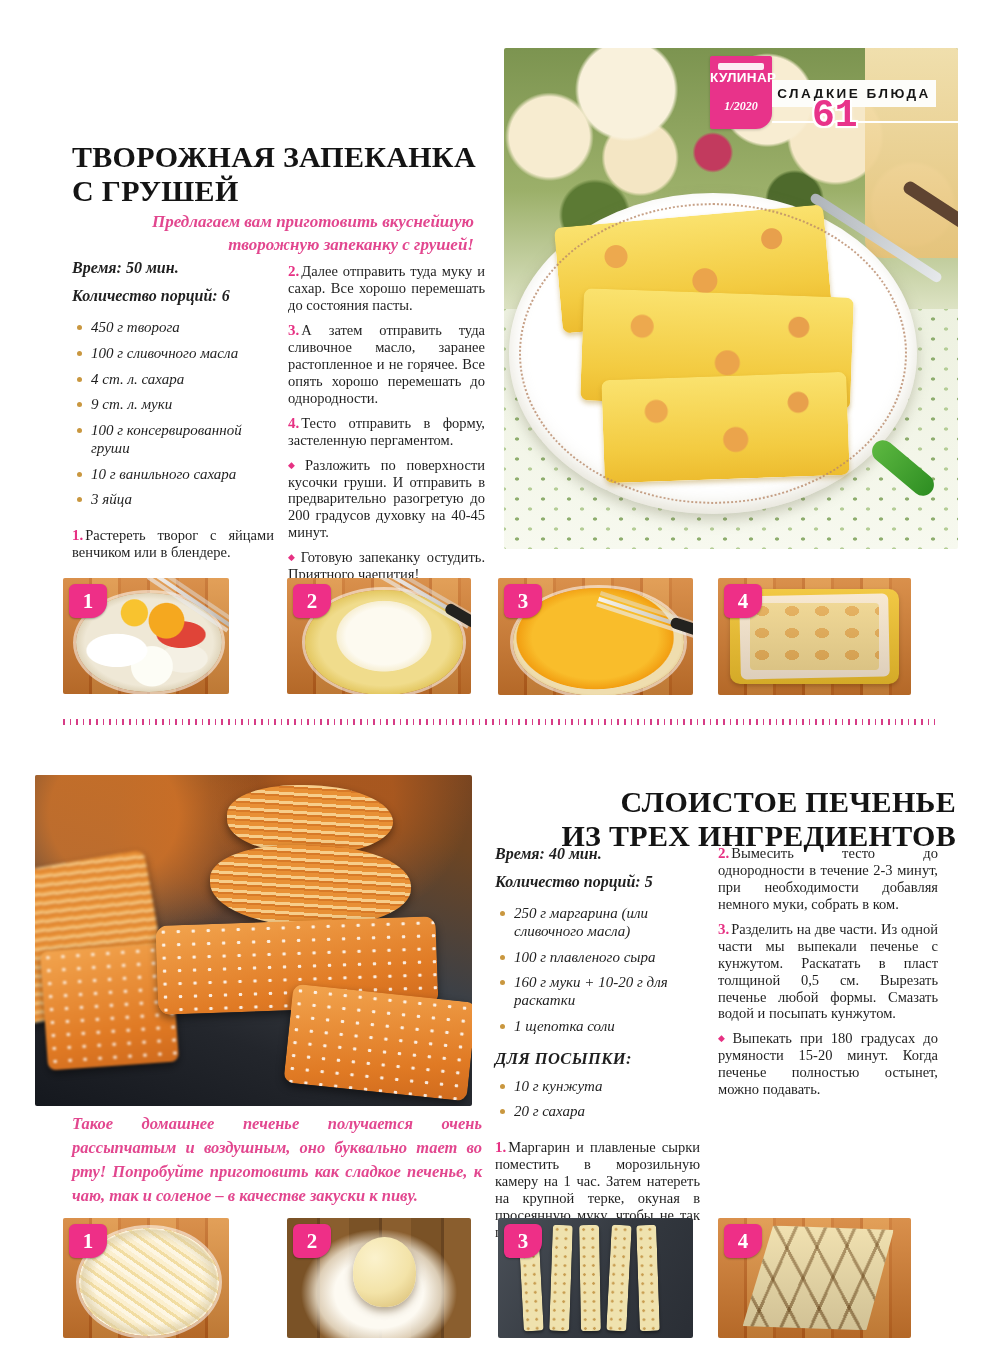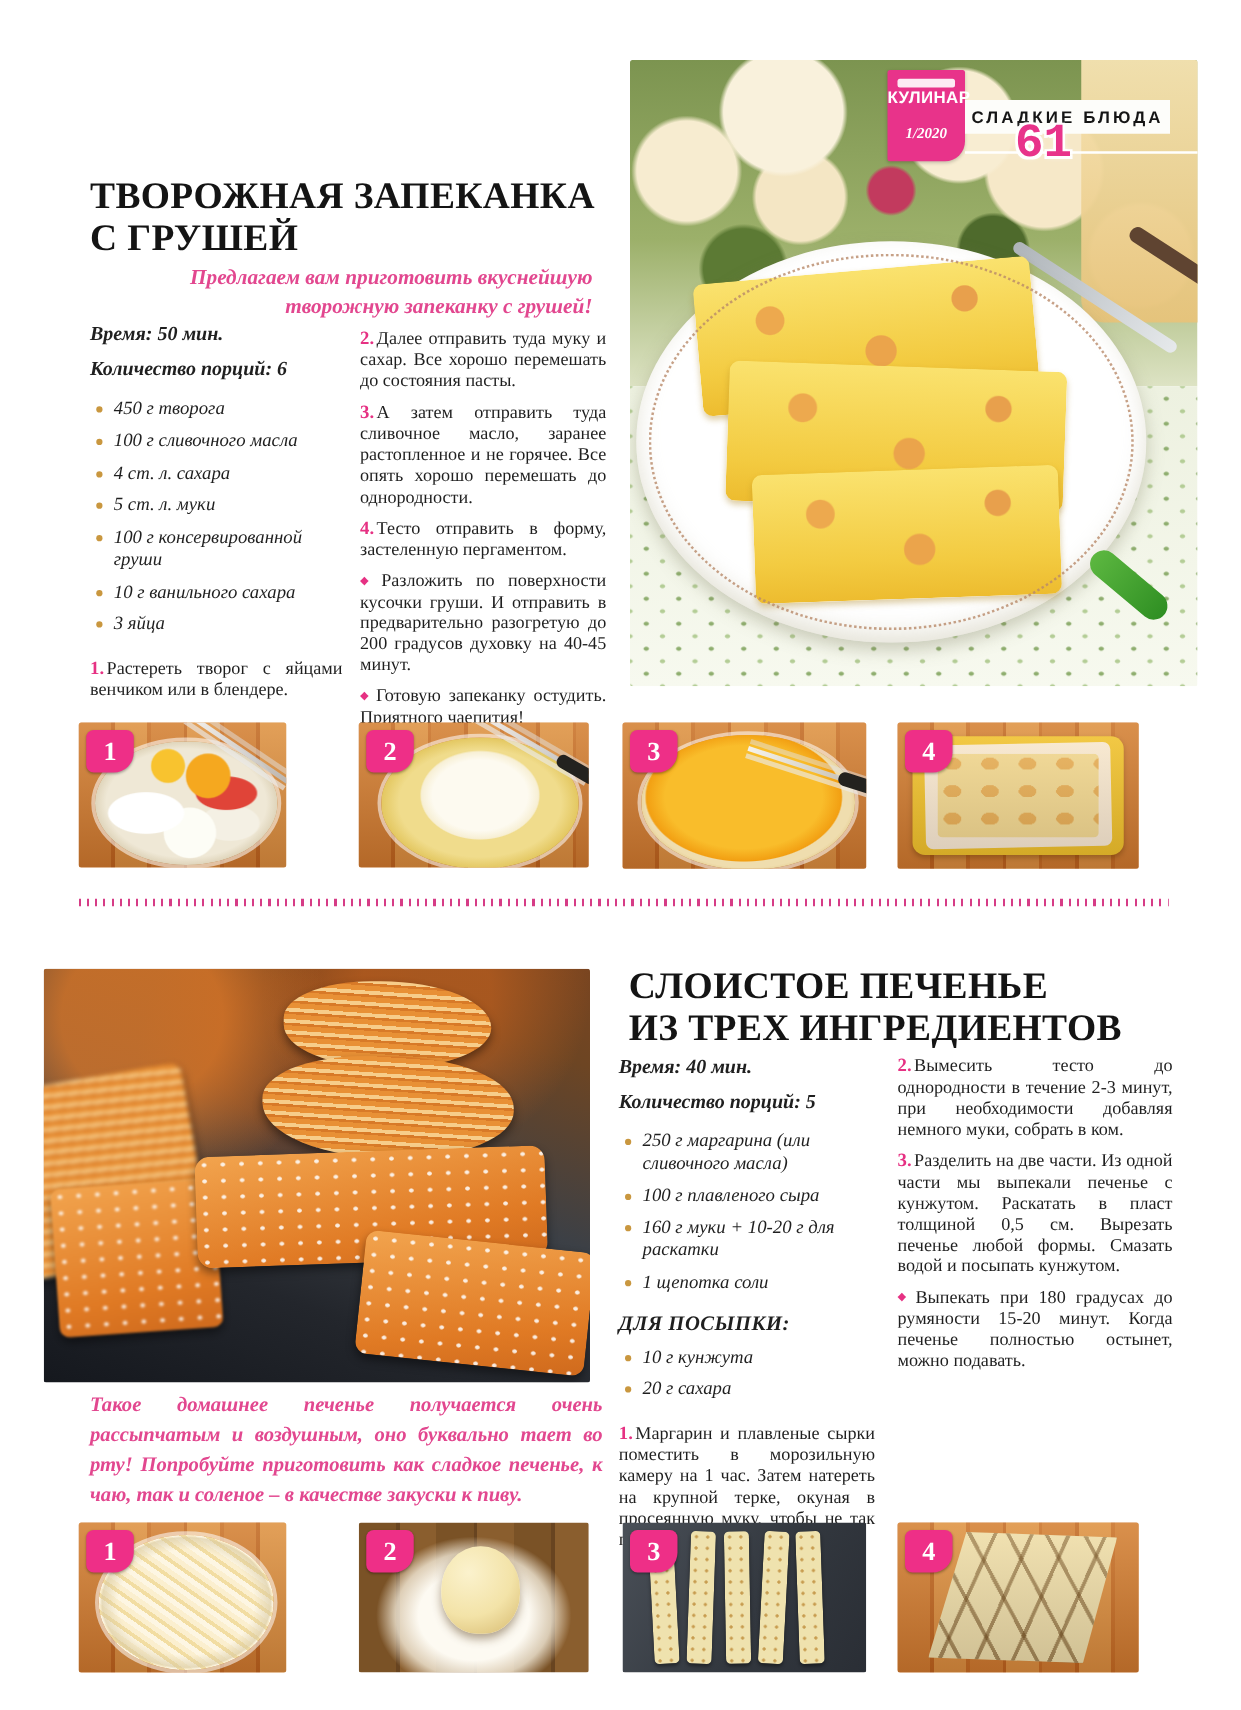--- a/index.html
+++ b/index.html
@@ -184,21 +184,21 @@
   <p class="intro" style="left:72px;top:210px;width:402px;margin:0;text-align:right;">Предлагаем вам приготовить вкуснейшую творожную запеканку с грушей!</p>
 
   <div class="col" style="left:72px;top:258px;width:202px;">
     <p class="meta">Время: 50 мин.</p>
     <p class="meta">Количество порций: 6</p>
     <ul class="ing">
 
     <li><span>450 г творога</span></li>
         <li><span>100 г сливочного масла</span></li>
         <li><span>4 ст. л. сахара</span></li>
-        <li><span>5 ст. л. муки</span></li>
+        <li><span>9 ст. л. муки</span></li>
         <li><span>100 г консервированной груши</span></li>
         <li><span>10 г ванильного сахара</span></li>
         <li><span>3 яйца</span></li>
       </ul>
     <div class="steps gap-top">
 
         <p class="step"><span class="step-num">1.</span><span>Растереть творог с яйцами венчиком или в блендере.</span></p>
       </div>
   </div>
 
@@ -250,21 +250,21 @@
     <div class="pf-bg"></div>
     <div class="cookie ck-layers" style="left:-6%;top:26%;width:34%;height:46%;transform:rotate(-10deg);filter:blur(1.5px);border-radius:10px;"></div>
     <div class="cookie ck-sugar" style="left:2%;top:52%;width:30%;height:36%;transform:rotate(-4deg);filter:blur(1px);border-radius:8px;"></div>
     <div class="cookie ck-layers" style="left:44%;top:3%;width:38%;height:21%;border-radius:44% 56% 48% 52%;"></div>
     <div class="cookie ck-layers" style="left:40%;top:21%;width:46%;height:25%;border-radius:40% 50% 46% 54%;"></div>
     <div class="cookie ck-sugar" style="left:28%;top:44%;width:64%;height:27%;border-radius:12px;transform:rotate(-2deg);"></div>
     <div class="cookie ck-sugar" style="left:58%;top:66%;width:42%;height:30%;border-radius:10px;transform:rotate(6deg);"></div>
   </div>
   <p class="caption" style="left:72px;top:1112px;width:410px;margin:0;">Такое домашнее печенье получается очень рассыпчатым и воздушным, оно буквально тает во рту! Попробуйте приготовить как сладкое печенье, к чаю, так и соленое – в качестве закуски к пиву.</p>
 
-  <h1 class="r-title" style="left:503px;top:772px;width:440px;margin:0;">
+  <h1 class="r-title" style="left:503px;top:772px;width:440px;margin:13px;text-align:right;">
     <span>СЛОИСТОЕ ПЕЧЕНЬЕ</span><br>
     <span>ИЗ ТРЕХ ИНГРЕДИЕНТОВ</span>
   </h1>
 
   <div class="col" style="left:495px;top:844px;width:205px;">
     <p class="meta">Время: 40 мин.</p>
     <p class="meta">Количество порций: 5</p>
     <ul class="ing">
 
     <li><span>250 г маргарина (или сливочного масла)</span></li>

